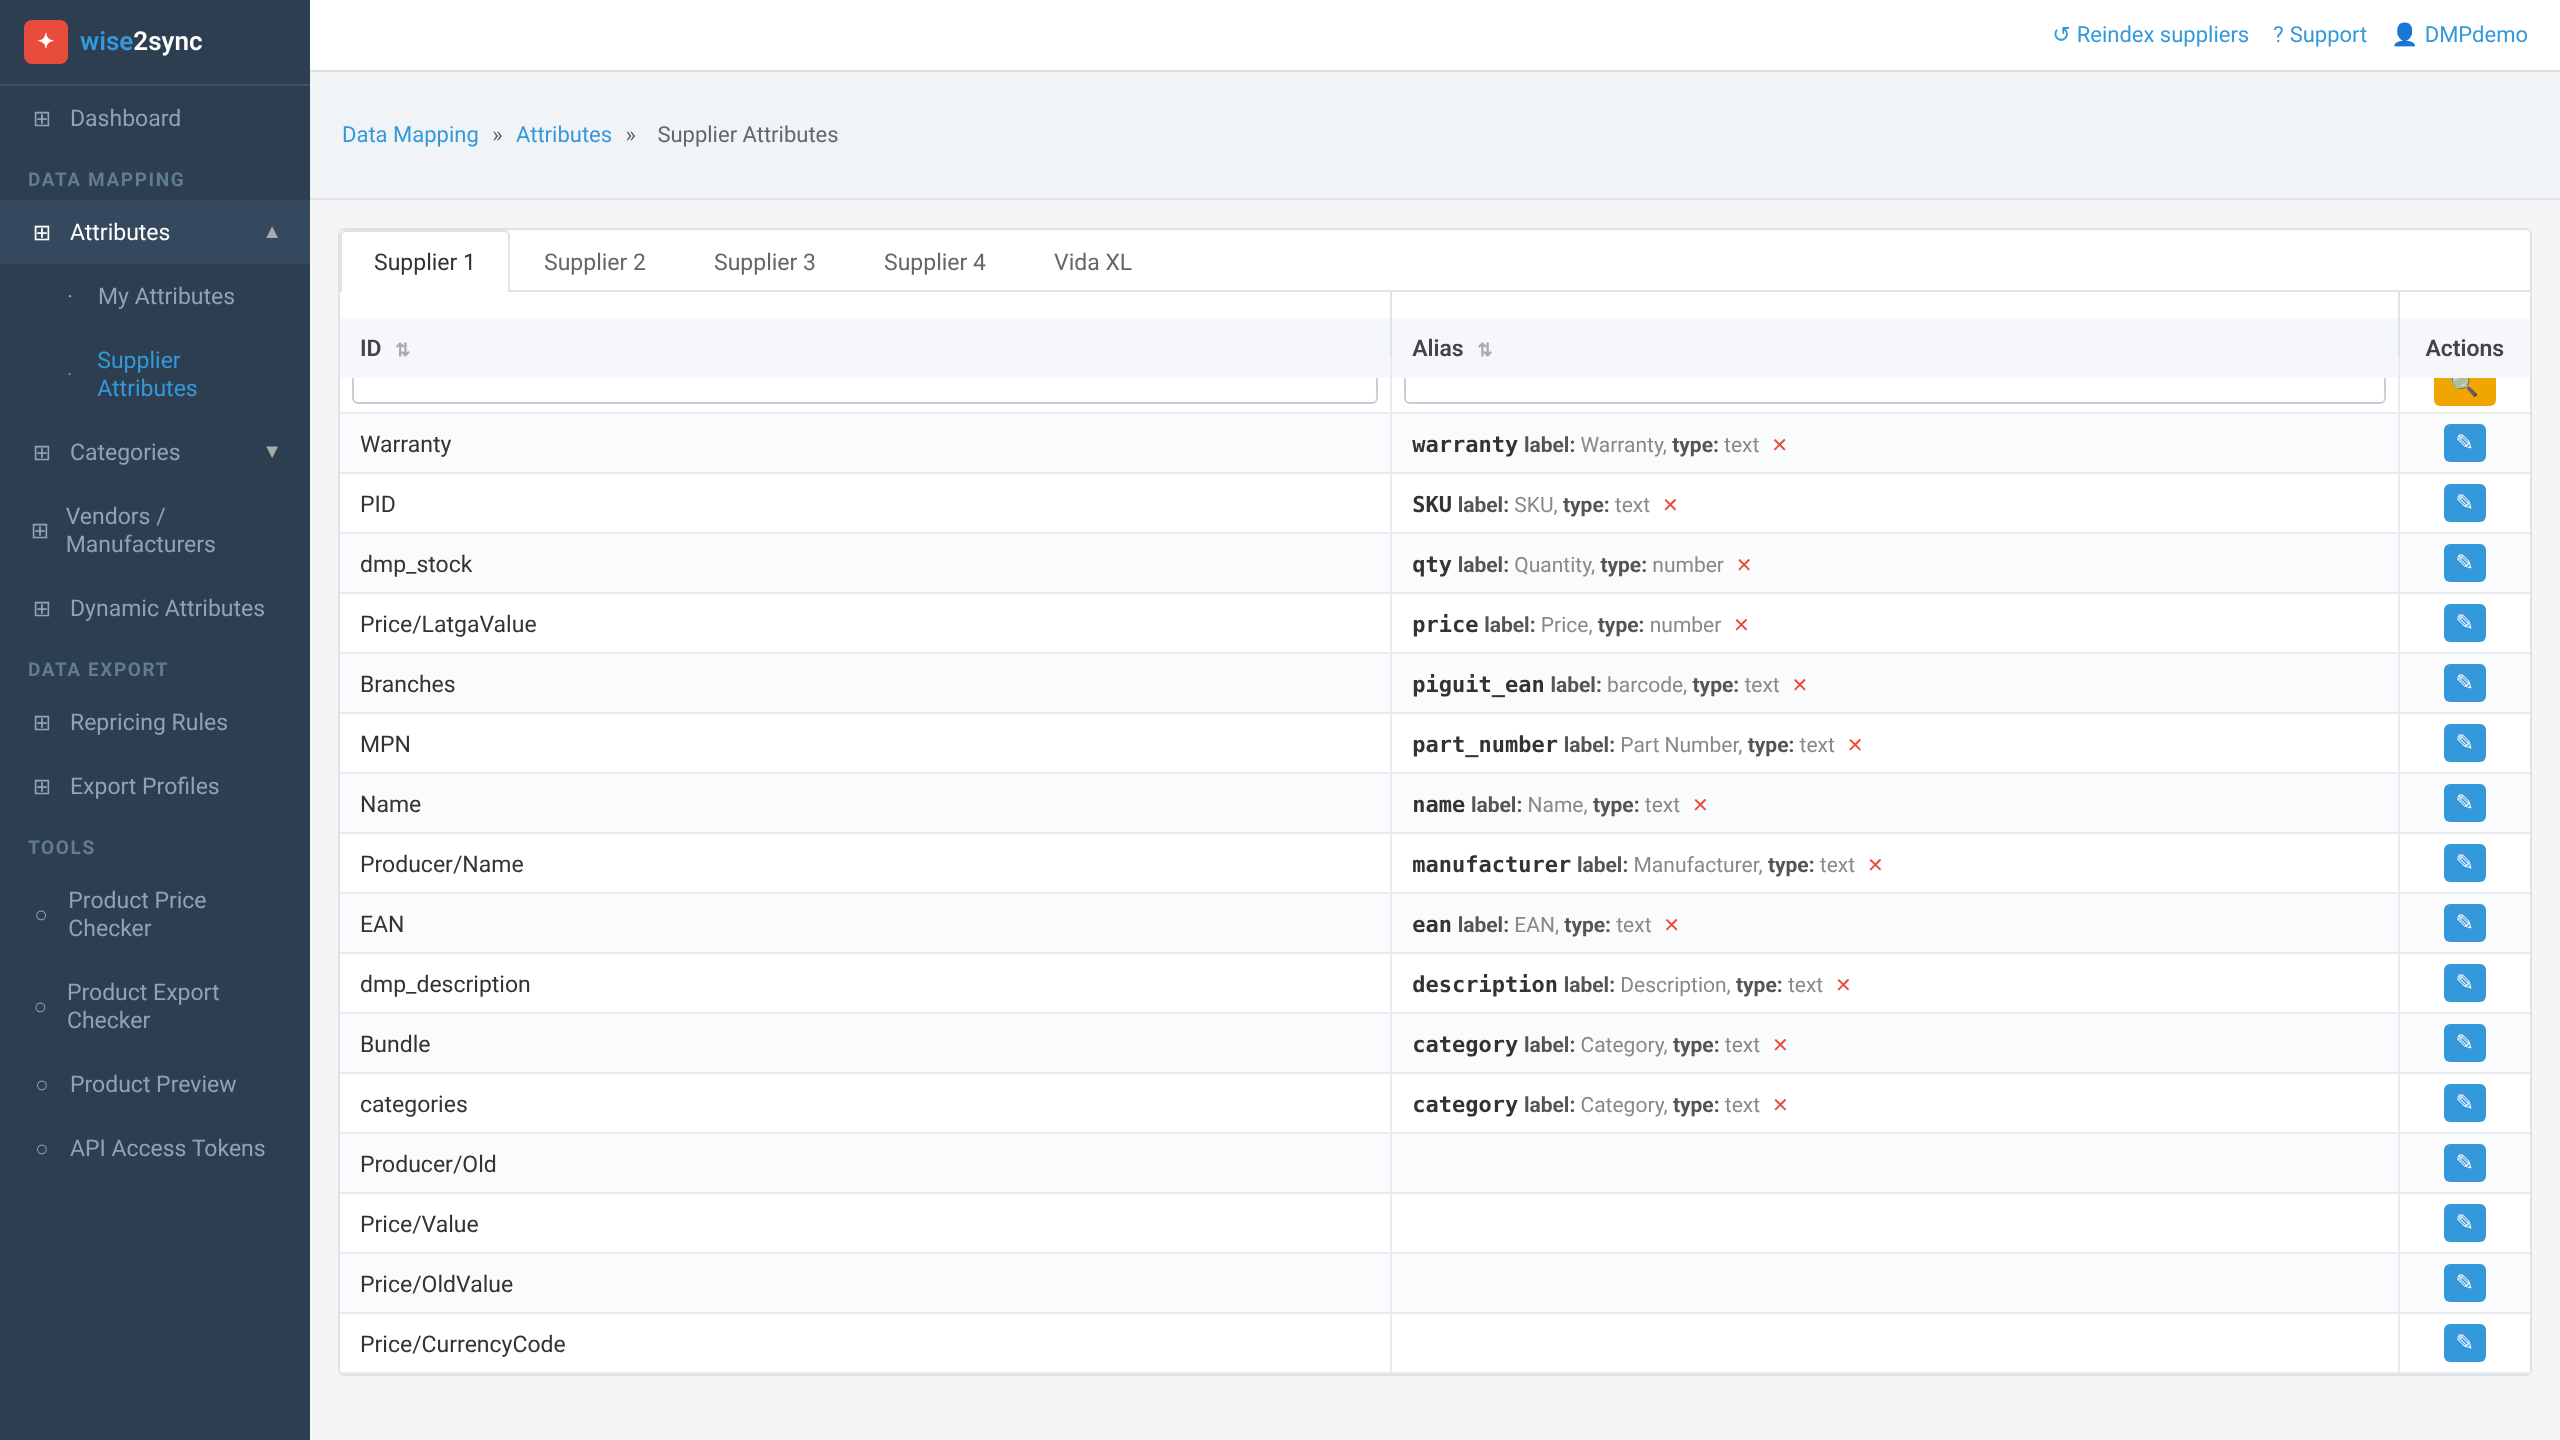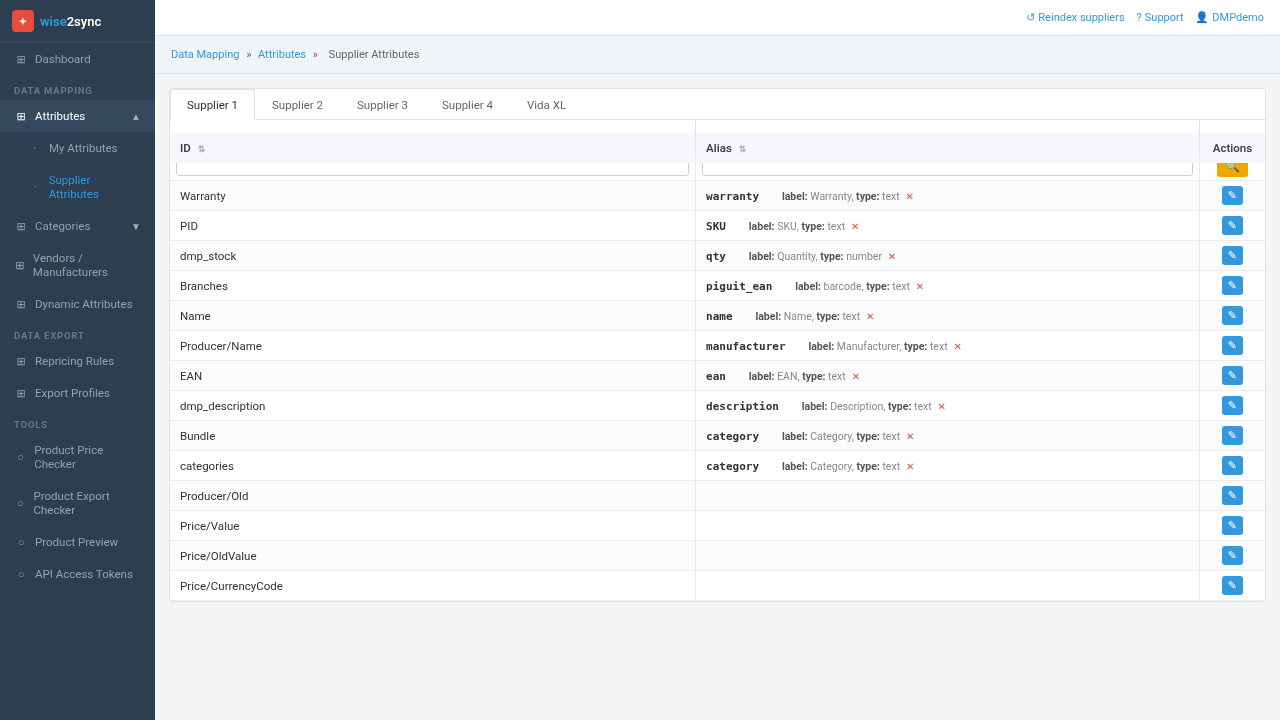--- a/index.html
+++ b/index.html
@@ -21,21 +21,21 @@
     
     .main { flex: 1; display: flex; flex-direction: column; overflow: hidden; }
 
     
     .topbar { background: #fff; border-bottom: 1px solid #e0e0e0; height: 36px; display: flex; align-items: center; justify-content: space-between; padding: 0 16px; flex-shrink: 0; }
     .topbar-left { display: flex; align-items: center; gap: 6px; }
     .topbar-right { display: flex; align-items: center; gap: 12px; font-size: 11px; color: #666; }
     .topbar-right .link { color: #3498db; cursor: pointer; display: flex; align-items: center; gap: 3px; }
 
     
-    .breadcrumb-bar { background: #f0f4f7; border-bottom: 1px solid #dde3e8; padding: 12px 16px; font-size: 11px; color: #666; flex-shrink: 0; }
+    .breadcrumb-bar { background: #f0f4f7; border-bottom: 1px solid #dde3e8; padding: 25px 16px; font-size: 11px; color: #666; flex-shrink: 0; }
     .breadcrumb-bar a { color: #3498db; text-decoration: none; }
     .breadcrumb-bar span { margin: 0 4px; }
 
     
     .content { flex: 1; overflow-y: auto; padding: 14px; }
     .panel { background: #fff; border: 1px solid #dde3e8; border-radius: 3px; }
 
     
     .tabs { display: flex; border-bottom: 1px solid #dde3e8; }
     .tab { padding: 8px 16px; font-size: 11.5px; color: #666; cursor: pointer; border: 1px solid transparent; border-bottom: none; margin-bottom: -1px; }
@@ -51,21 +51,21 @@
     .th-actions { width: 6%; text-align: center; }
     tbody tr { border-bottom: 1px solid #e8ecf0; }
     tbody tr:nth-child(even) { background: #f9fbfc; }
     td { padding: 5px 10px; vertical-align: middle; border-right: 1px solid #e8ecf0; }
     td:last-child { border-right: none; text-align: center; }
     .filter-row td { padding: 3px 6px; }
     .filter-input { width: 100%; border: 1px solid #c5d0d8; border-radius: 3px; padding: 3px 6px; font-size: 11px; outline: none; }
     .btn-filter { background: #f0a500; border: none; border-radius: 3px; color: #fff; padding: 4px 8px; cursor: pointer; font-size: 12px; }
     .btn-edit { background: #3498db; border: none; border-radius: 3px; color: #fff; padding: 3px 6px; cursor: pointer; font-size: 11px; display: inline-flex; align-items: center; justify-content: center; }
     .alias-text { font-family: monospace; font-size: 11px; font-weight: 600; }
-    .alias-meta { color: #888; font-size: 10.5px; margin-left: 20px; }
+    .alias-meta { color: #888; font-size: 10.5px; }
     .alias-meta b { color: #555; }
     .delete-icon { color: #e74c3c; font-size: 10px; cursor: pointer; margin-left: 3px; }
     .sort-icon { color: #aaa; font-size: 9px; margin-left: 4px; }
   </style>
 </head>
 <body>
 
 <nav class="sidebar">
   <div class="sidebar-logo">
     <div class="sidebar-logo-icon">✦</div>
@@ -200,22 +200,32 @@
     <td>PID</td>
     <td><span class="alias-text">SKU</span> <span class="alias-meta"><b>label:</b> SKU, <b>type:</b> text</span> <span class="delete-icon">✕</span></td>
     <td><button class="btn-edit">✎</button></td>
   </tr>
               <tr>
     <td>dmp_stock</td>
     <td><span class="alias-text">qty</span> <span class="alias-meta"><b>label:</b> Quantity, <b>type:</b> number</span> <span class="delete-icon">✕</span></td>
     <td><button class="btn-edit">✎</button></td>
   </tr>
               <tr>
+    <td>Price/LatgaValue</td>
+    <td><span class="alias-text">price</span> <span class="alias-meta"><b>label:</b> Price, <b>type:</b> number</span> <span class="delete-icon">✕</span></td>
+    <td><button class="btn-edit">✎</button></td>
+  </tr>
+              <tr>
     <td>Branches</td>
     <td><span class="alias-text">piguit_ean</span> <span class="alias-meta"><b>label:</b> barcode, <b>type:</b> text</span> <span class="delete-icon">✕</span></td>
+    <td><button class="btn-edit">✎</button></td>
+  </tr>
+              <tr>
+    <td>MPN</td>
+    <td><span class="alias-text">part_number</span> <span class="alias-meta"><b>label:</b> Part Number, <b>type:</b> text</span> <span class="delete-icon">✕</span></td>
     <td><button class="btn-edit">✎</button></td>
   </tr>
               <tr>
     <td>Name</td>
     <td><span class="alias-text">name</span> <span class="alias-meta"><b>label:</b> Name, <b>type:</b> text</span> <span class="delete-icon">✕</span></td>
     <td><button class="btn-edit">✎</button></td>
   </tr>
               <tr>
     <td>Producer/Name</td>
     <td><span class="alias-text">manufacturer</span> <span class="alias-meta"><b>label:</b> Manufacturer, <b>type:</b> text</span> <span class="delete-icon">✕</span></td>

